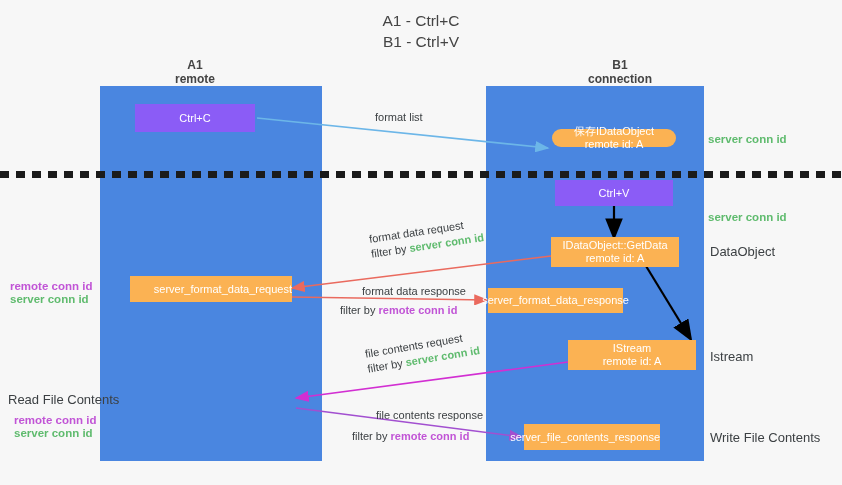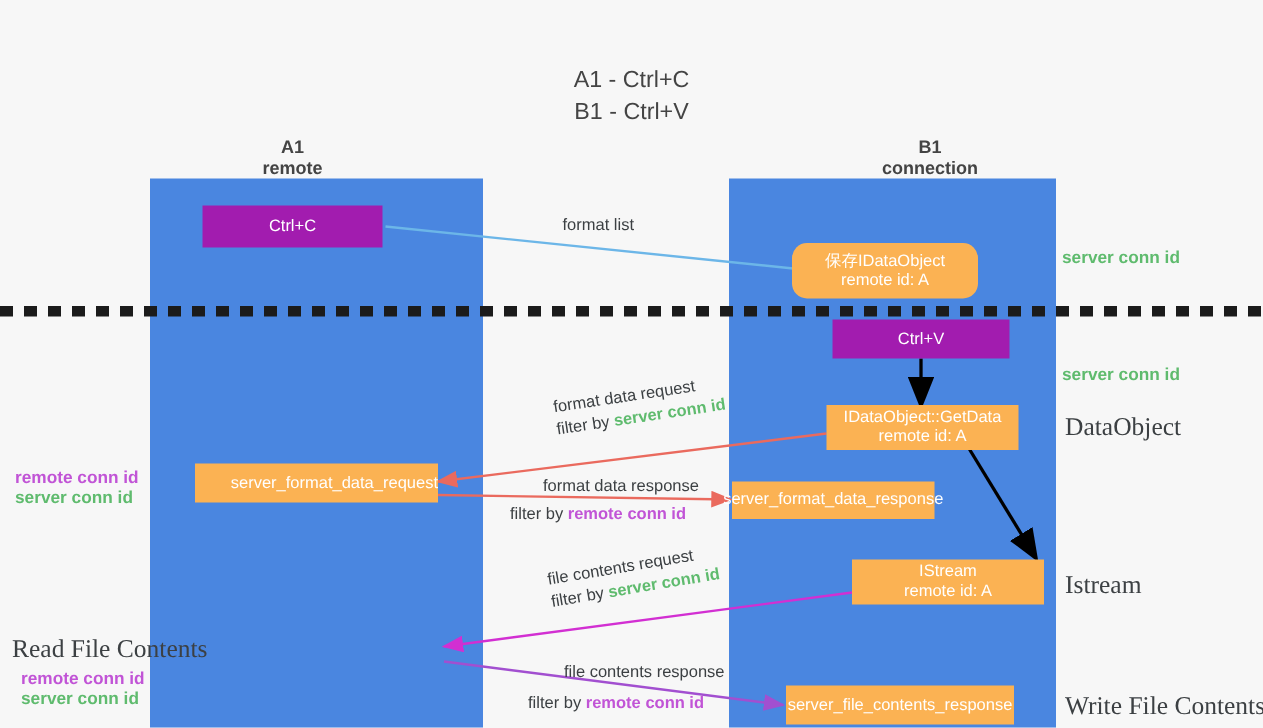--- a/index.html
+++ b/index.html
@@ -3,21 +3,21 @@
 <meta charset="utf-8">
 <style>
   html,body{margin:0;padding:0;}
   body{
     width:842px;height:485px;
     background:#f7f7f7;
     font-family:"Liberation Sans","DejaVu Sans",sans-serif;
     position:relative;overflow:hidden;
     color:#3c4043;
   }
-  #canvas{position:absolute;inset:0;margin-top:33px;}
+  #canvas{position:absolute;inset:0;}
   .abs{position:absolute;}
 
   
   #title{
     left:0;right:0;top:10px;text-align:center;
     font-size:15.5px;line-height:21px;color:#444;
   }
   #title div{white-space:pre;}
 
   
@@ -29,32 +29,32 @@
   .lane{background:#4a86e0;}
 
   
   .box{
     box-sizing:border-box;
     display:flex;flex-direction:column;
     align-items:center;justify-content:center;
     color:#ffffff;font-size:11px;line-height:13px;
     text-align:center;
   }
-  .box.green{background:#a21caf;}
+  .box.green{background:#8b5cf6;}
   .box.orange{background:#fbb253;}
   .box span{display:block;white-space:nowrap;}
 
   
   #divider{
     left:0;width:842px;top:171px;height:7px;
     background:repeating-linear-gradient(to right,#1b1b1b 0 9px,rgba(0,0,0,0) 9px 16px);
   }
 
   
-  .side-label{font-size:17px;line-height:14px;color:#3c4043;white-space:nowrap;font-family:Liberation Serif, serif;}
+  .side-label{font-size:13px;line-height:14px;color:#3c4043;white-space:nowrap;}
   .cid{font-weight:bold;font-size:11.5px;line-height:14px;white-space:nowrap;}
   .cid.server{color:#5fbb6e;}
   .cid.remote{color:#c154d6;}
 
   
   .arrow-label{font-size:11px;line-height:15px;color:#3c4043;white-space:nowrap;}
   .arrow-label .hl{font-weight:bold;}
   .arrow-label .hl.server{color:#5fbb6e;}
   .arrow-label .hl.remote{color:#c154d6;}
   .rot-up{transform:rotate(-8.5deg);transform-origin:left top;}
@@ -122,21 +122,21 @@
 
   <div class="abs box green" style="left:135px;top:104px;width:120px;height:28px;">
     <span>Ctrl+C</span>
   </div>
 
   <div class="abs box orange" style="left:130px;top:276px;width:162px;height:26px;align-items:flex-end;">
     <span>server_format_data_request</span>
   </div>
 
 
-  <div class="abs box orange" style="left:528px;top:129px;width:124px;height:37px;border-radius:10px;">
+  <div class="abs box orange" style="left:552px;top:129px;width:124px;height:18px;border-radius:10px;">
     <span>保存IDataObject</span>
     <span>remote id: A</span>
   </div>
 
   <div class="abs box green" style="left:555px;top:180px;width:118px;height:26px;">
     <span>Ctrl+V</span>
   </div>
 
   <div class="abs box orange" style="left:551px;top:237px;width:128px;height:30px;">
     <span>IDataObject::GetData</span>
@@ -145,21 +145,21 @@
 
   <div class="abs box orange" style="left:488px;top:288px;width:135px;height:25px;">
     <span>server_format_data_response</span>
   </div>
 
   <div class="abs box orange" style="left:568px;top:340px;width:128px;height:30px;">
     <span>IStream</span>
     <span>remote id: A</span>
   </div>
 
-  <div class="abs box orange" style="left:524px;top:424px;width:152px;height:26px;">
+  <div class="abs box orange" style="left:524px;top:424px;width:136px;height:26px;align-items:flex-end;">
     <span>server_file_contents_response</span>
   </div>
 
   <div class="abs cid server" style="left:708px;top:132px;">server conn id</div>
   <div class="abs cid server" style="left:708px;top:210px;">server conn id</div>
   <div class="abs side-label" style="left:710px;top:245px;">DataObject</div>
   <div class="abs side-label" style="left:710px;top:350px;">Istream</div>
   <div class="abs side-label" style="left:710px;top:431px;">Write File Contents</div>
 
   <div class="abs cid remote" style="left:10px;top:279px;">remote conn id</div>

